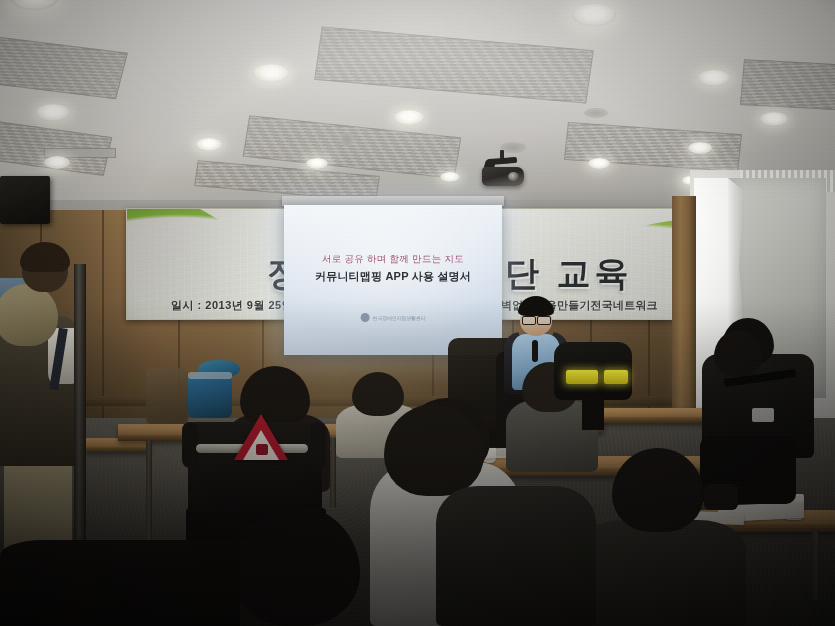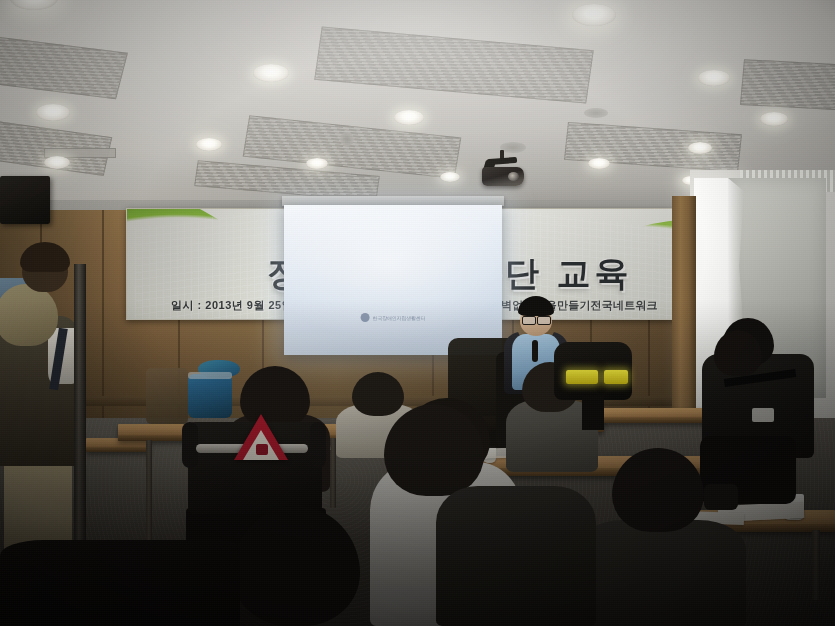--- a/index.html
+++ b/index.html
@@ -440,20 +440,22 @@
   <div class="lyr" id="projector">
     <div class="proj-rod"></div>
     <div class="proj-arm"></div>
     <div class="proj-arm2"></div>
     <div class="proj-body"></div>
     <div class="proj-lens"></div>
   </div>
 
   <div class="lyr" id="screen-housing"></div>
   <div class="lyr" id="screen">
+    <div class="slide-line" id="slide-line-1">서로 공유 하며 함께 만드는 지도</div>
+    <div class="slide-line" id="slide-line-2">커뮤니티맵핑 APP 사용 설명서</div>
     <div id="slide-logo">
       <div class="lmark"></div>
       <div class="ltext">한국장애인자립생활센터</div>
     </div>
   </div>
 
   <div class="lyr" id="speaker"></div>
   <div class="lyr" id="monitor"></div>
 
   <div class="lyr" id="floor"></div>

